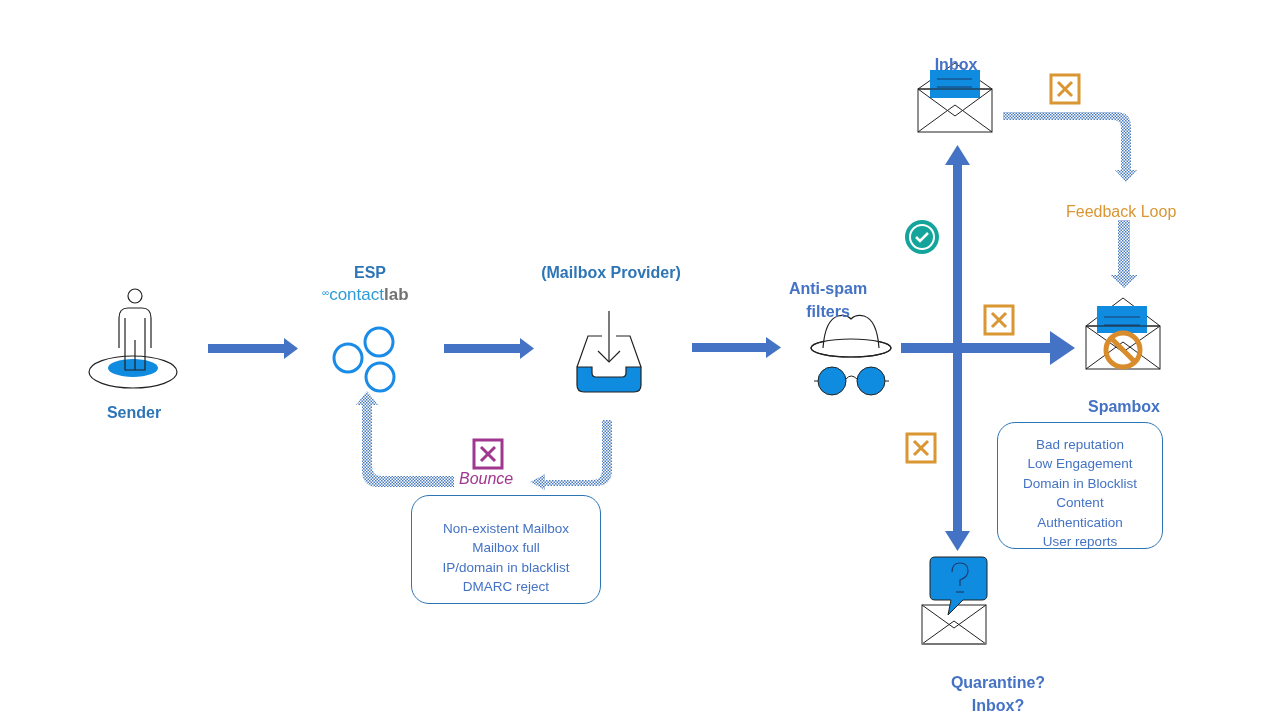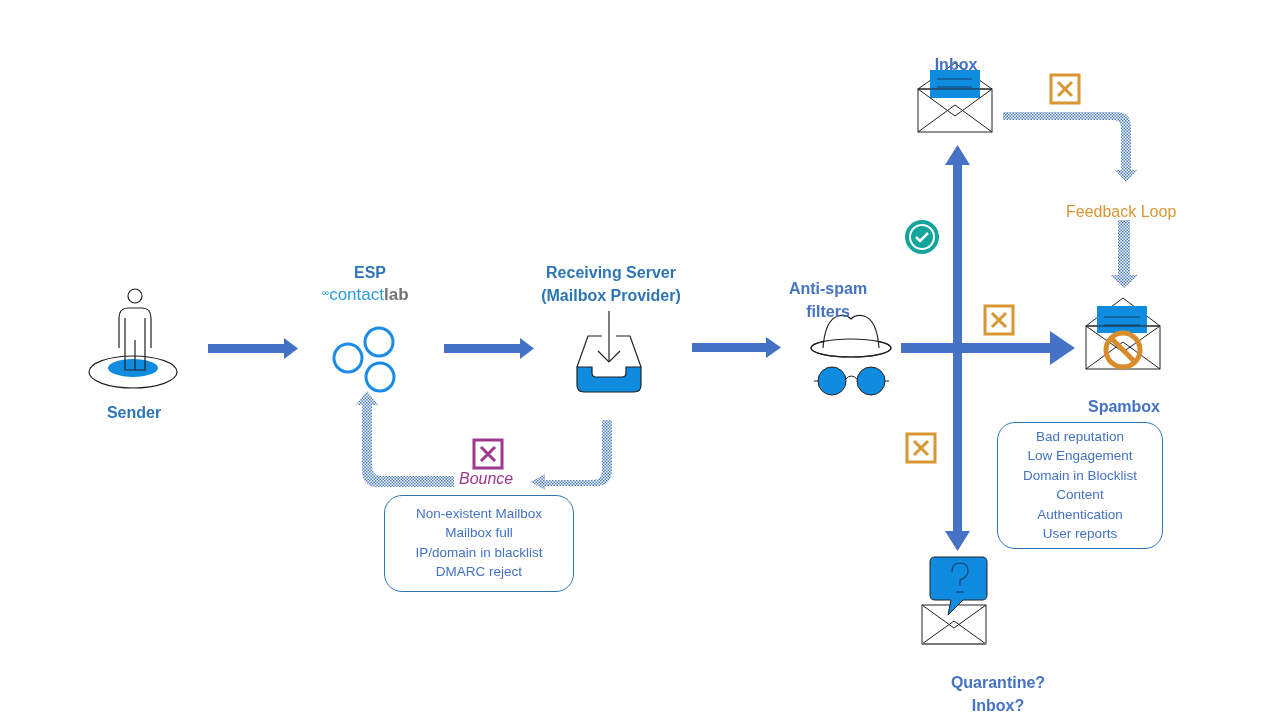--- a/index.html
+++ b/index.html
@@ -150,47 +150,46 @@
     <line x1="956" y1="592" x2="964" y2="592" stroke="#1d3d6b" stroke-width="1.2"></line>
   </g>
 </svg>
 
 <div class="lbl" style="left:84px;top:401px;width:100px;">Sender</div>
 
 <div class="lbl" style="left:330px;top:261px;width:80px;">ESP</div>
 <div class="logo" style="left:322px;top:285px;"><span style="font-size:10px;vertical-align:4px;">∞</span><span>contact</span><b>lab</b></div>
 
 <div class="lbl" style="left:526px;top:261px;width:170px;">
-  <div>Receiving Server</div>
   <div>(Mailbox Provider)</div>
 </div>
 
 <div class="lbl blue2" style="left:768px;top:261px;width:120px;">
   <div>Anti-spam</div>
   <div>filters</div>
 </div>
 
 <div class="lbl blue2" style="left:916px;top:37px;width:80px;">Inbox</div>
 <div class="lbl blue2" style="left:1074px;top:379px;width:100px;">Spambox</div>
 
 <div class="lbl blue2" style="left:938px;top:655px;width:120px;">
   <div>Quarantine?</div>
   <div>Inbox?</div>
 </div>
 
 <div class="orange" style="left:1066px;top:203px;">Feedback Loop</div>
 <div class="purple" style="left:459px;top:470px;">Bounce</div>
 
-<div class="box" style="left:384px;top:495px;width:190px;height:97px;padding-top:8px;">
+<div class="box" style="left:411px;top:495px;width:190px;height:109px;padding-top:23px;">
   <div>Non-existent Mailbox</div>
   <div>Mailbox full</div>
   <div>IP/domain in blacklist</div>
   <div>DMARC reject</div>
 </div>
 
-<div class="box" style="left:997px;top:422px;width:166px;height:127px;padding-top:4px;">
+<div class="box" style="left:997px;top:422px;width:166px;height:127px;padding-top:12px;">
   <div>Bad reputation</div>
   <div>Low Engagement</div>
   <div>Domain in Blocklist</div>
   <div>Content</div>
   <div>Authentication</div>
   <div>User reports</div>
 </div>
 
 </body></html>

